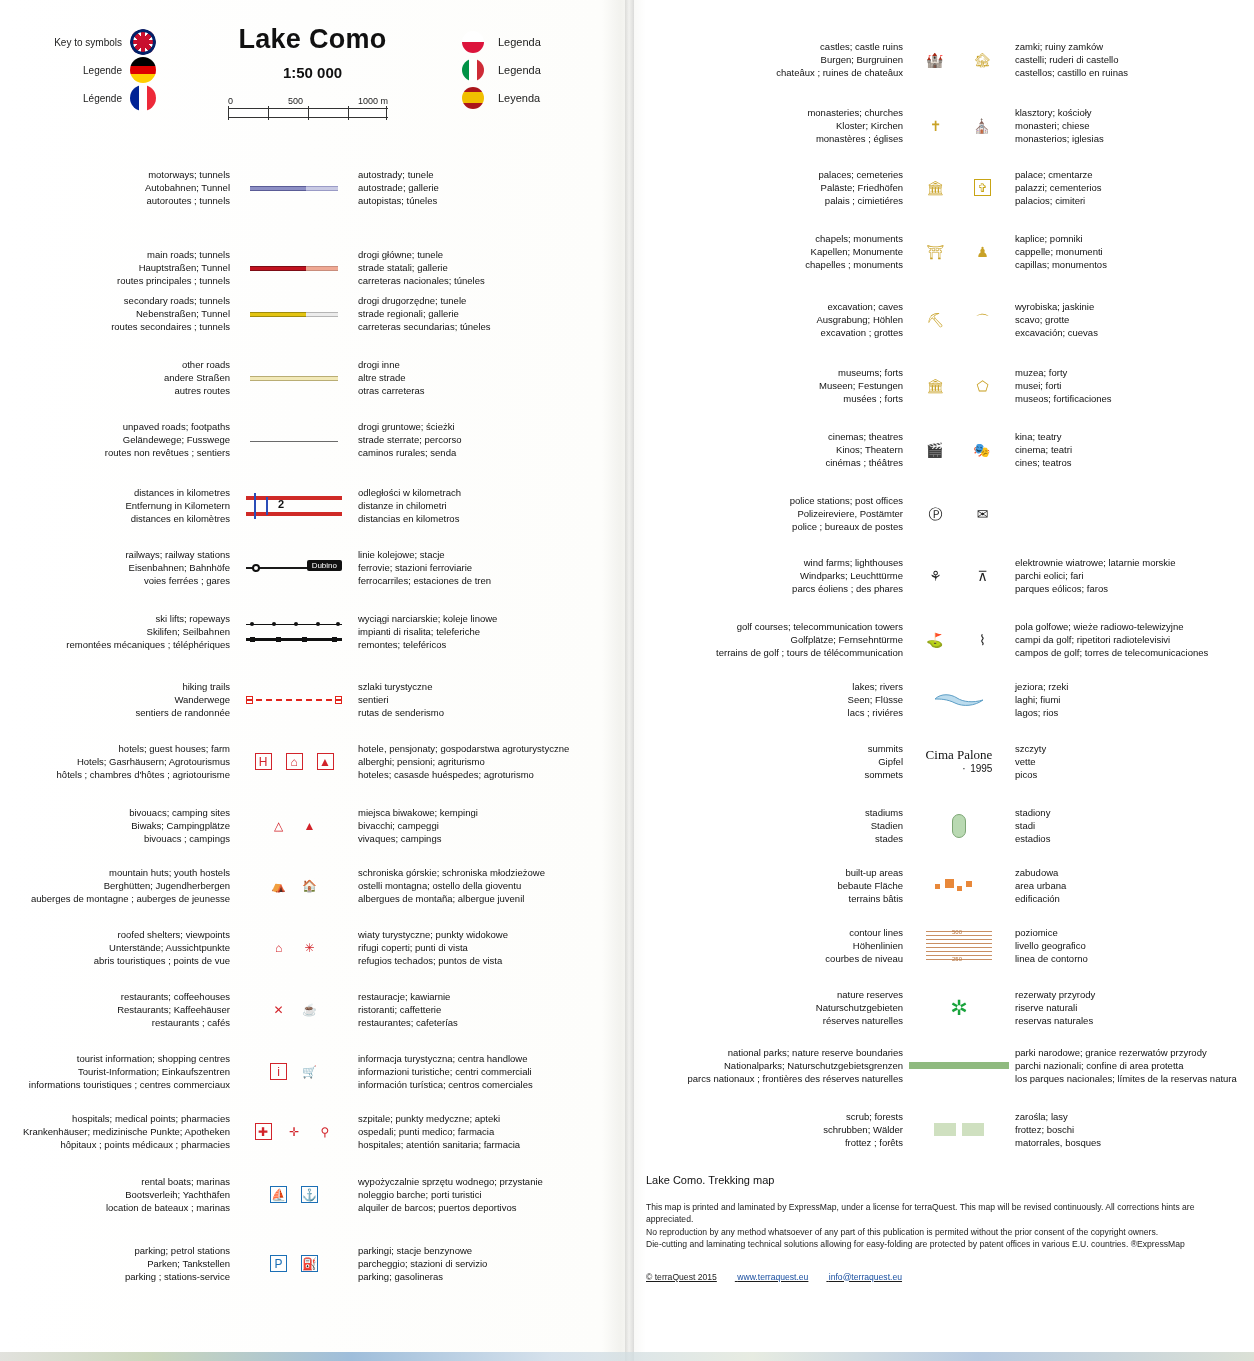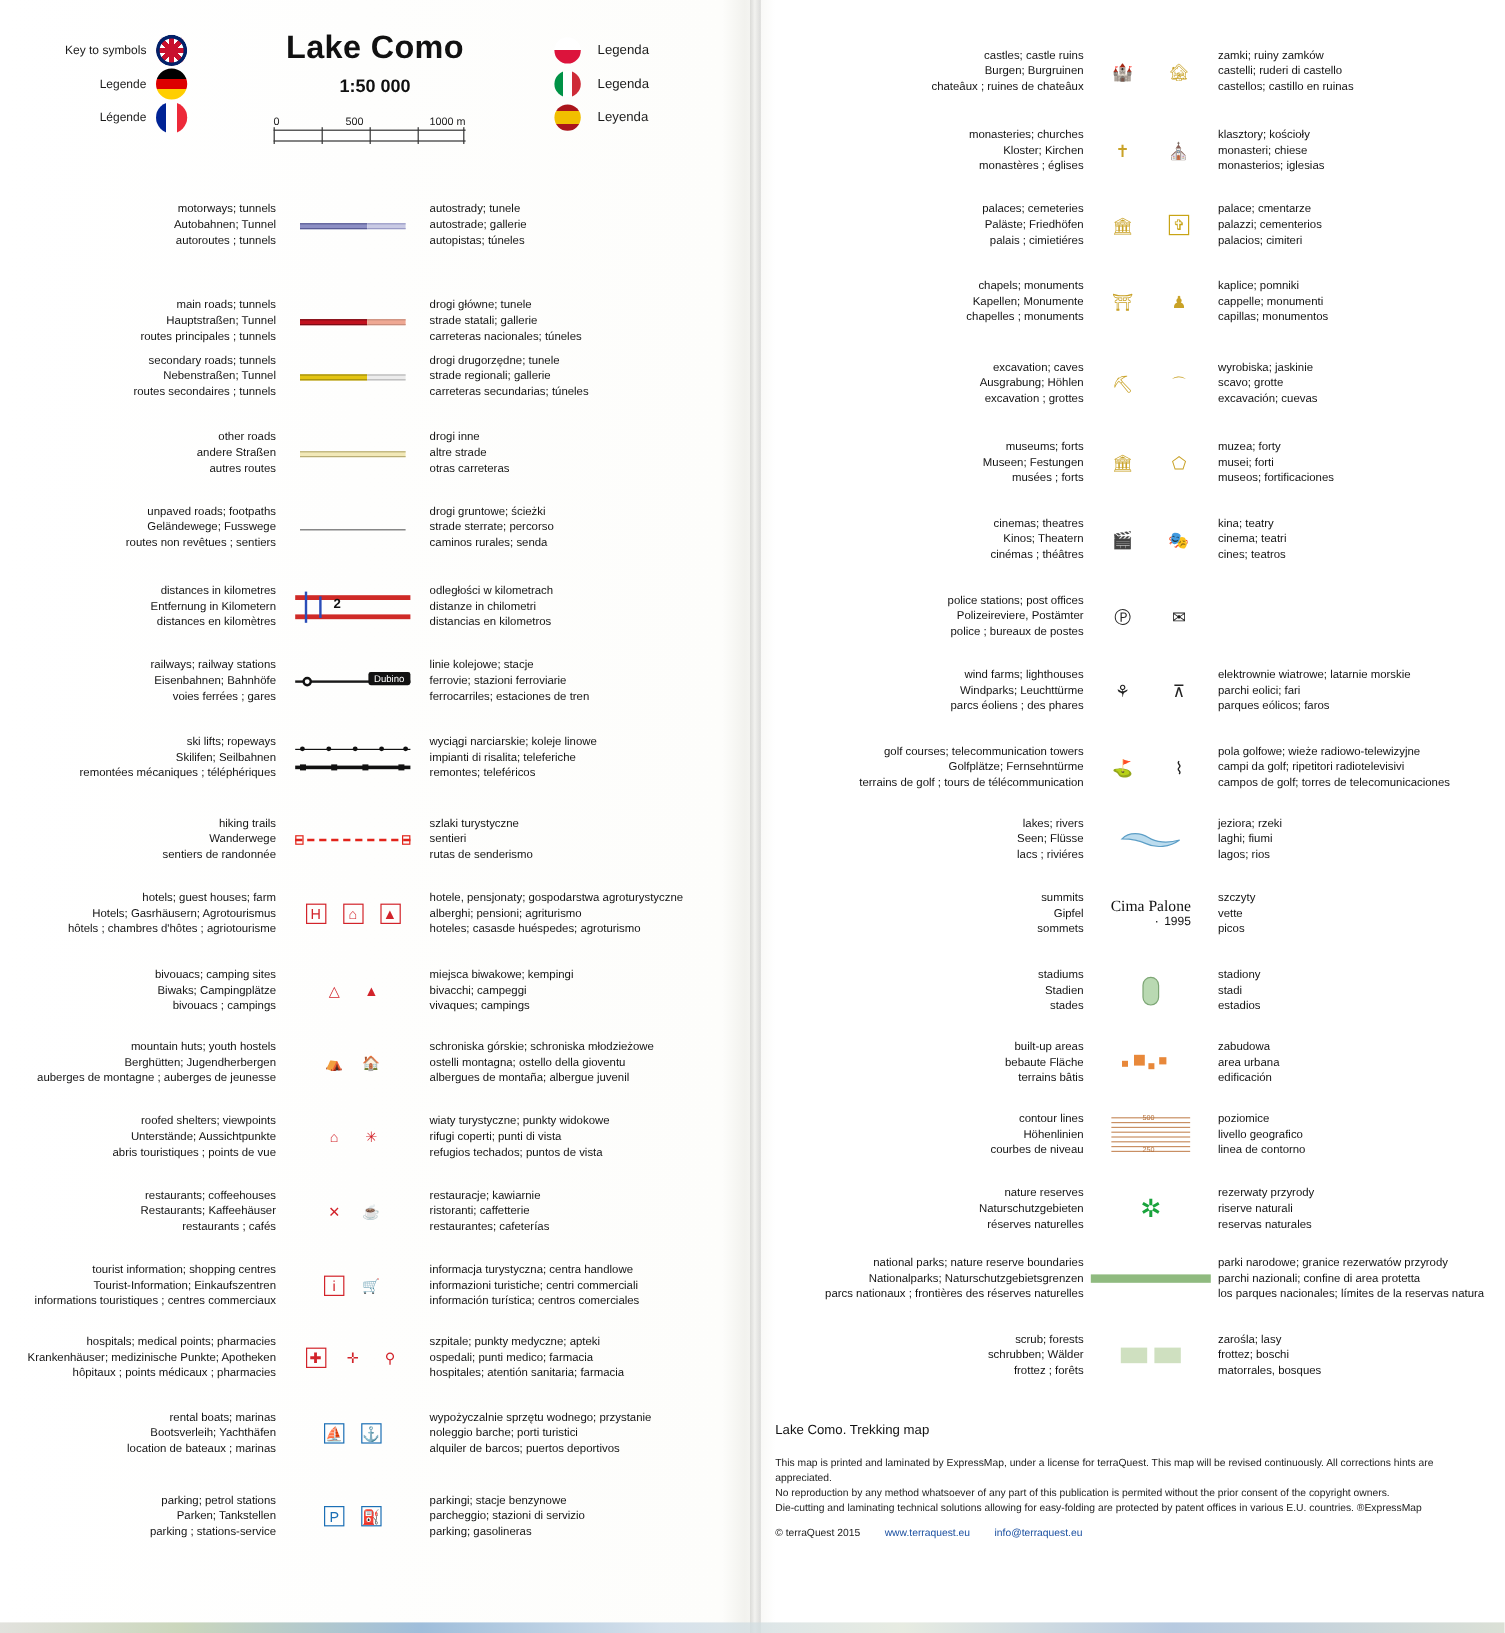--- a/index.html
+++ b/index.html
@@ -218,21 +218,21 @@
   .sym-icon { font-size: 14px; line-height: 1; }
 
   
   .footer {
     position: absolute;
     left: 12px; right: 20px; bottom: 78px;
     font-size: 8.6px; line-height: 12.5px; color: #1c1c1c;
   }
   .footer .ft-title { font-size: 11px; margin-bottom: 14px; color:#111; }
   .footer a { color: #1a4fa0; text-decoration: none; }
-  .footer .links { margin-top: 8px; }
+  .footer .links { margin-top: 20px; text-decoration: underline; }
   .footer .links span { margin-right: 18px; }
 </style>
 </head>
 <body>
 
 <div id="page">
   <div class="gutter"></div>
 
   <div class="col col-left">
 

